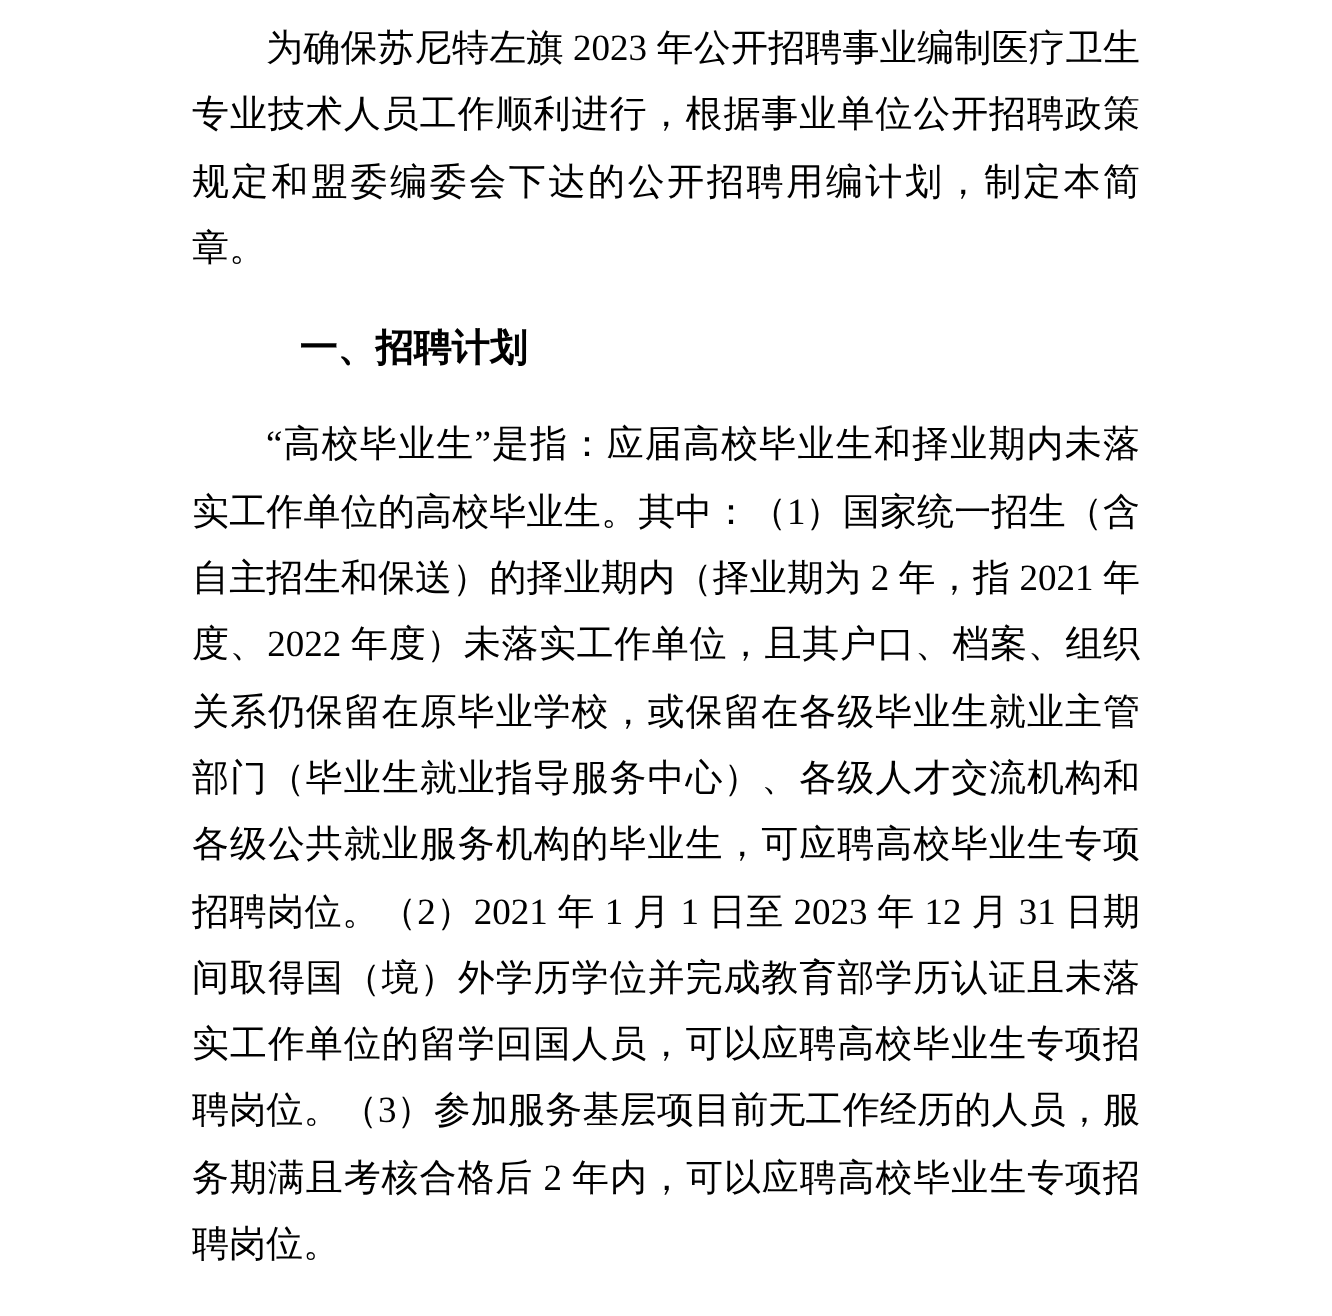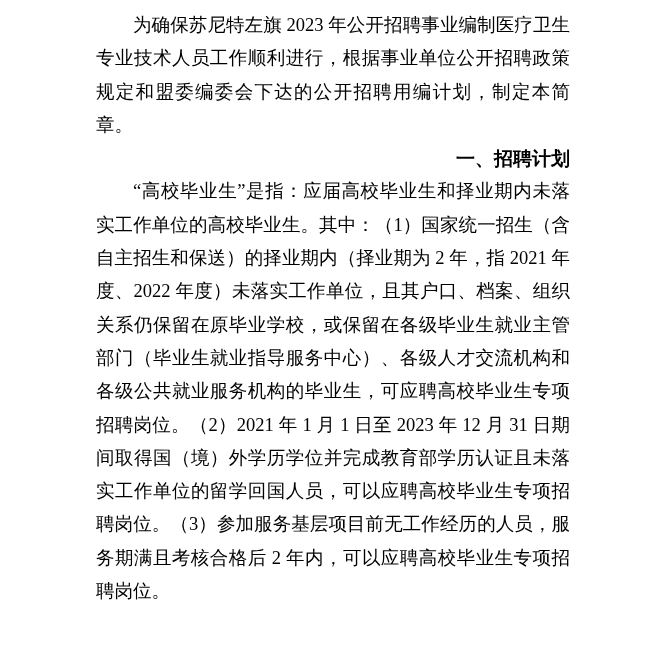--- a/index.html
+++ b/index.html
@@ -34,27 +34,27 @@
     text-justify: inter-character;
     letter-spacing: 0px;
   }
   .para {
     margin: 0;
     text-indent: 2em;
     font-family: "Liberation Serif", "DejaVu Serif", serif;
     font-weight: normal;
   }
   .heading {
-    margin: 0;
+    margin: 16px;
     text-indent: 2em;
     font-size: 19px;
     line-height: 33.3px;
     font-family: "Liberation Sans", "DejaVu Sans", sans-serif;
     font-weight: bold;
-    text-align: right;
+    text-align: left;
   }
 </style>
 </head>
 <body>
 
 <div class="page">
   <div class="text-block">
     <p class="para">为确保苏尼特左旗 2023 年公开招聘事业编制医疗卫生专业技术人员工作顺利进行，根据事业单位公开招聘政策规定和盟委编委会下达的公开招聘用编计划，制定本简章。</p>
     <h2 class="heading">一、招聘计划</h2>
     <p class="para">“高校毕业生”是指：应届高校毕业生和择业期内未落实工作单位的高校毕业生。其中：（1）国家统一招生（含自主招生和保送）的择业期内（择业期为 2 年，指 2021 年度、2022 年度）未落实工作单位，且其户口、档案、组织关系仍保留在原毕业学校，或保留在各级毕业生就业主管部门（毕业生就业指导服务中心）、各级人才交流机构和各级公共就业服务机构的毕业生，可应聘高校毕业生专项招聘岗位。（2）2021 年 1 月 1 日至 2023 年 12 月 31 日期间取得国（境）外学历学位并完成教育部学历认证且未落实工作单位的留学回国人员，可以应聘高校毕业生专项招聘岗位。（3）参加服务基层项目前无工作经历的人员，服务期满且考核合格后 2 年内，可以应聘高校毕业生专项招聘岗位。</p>

